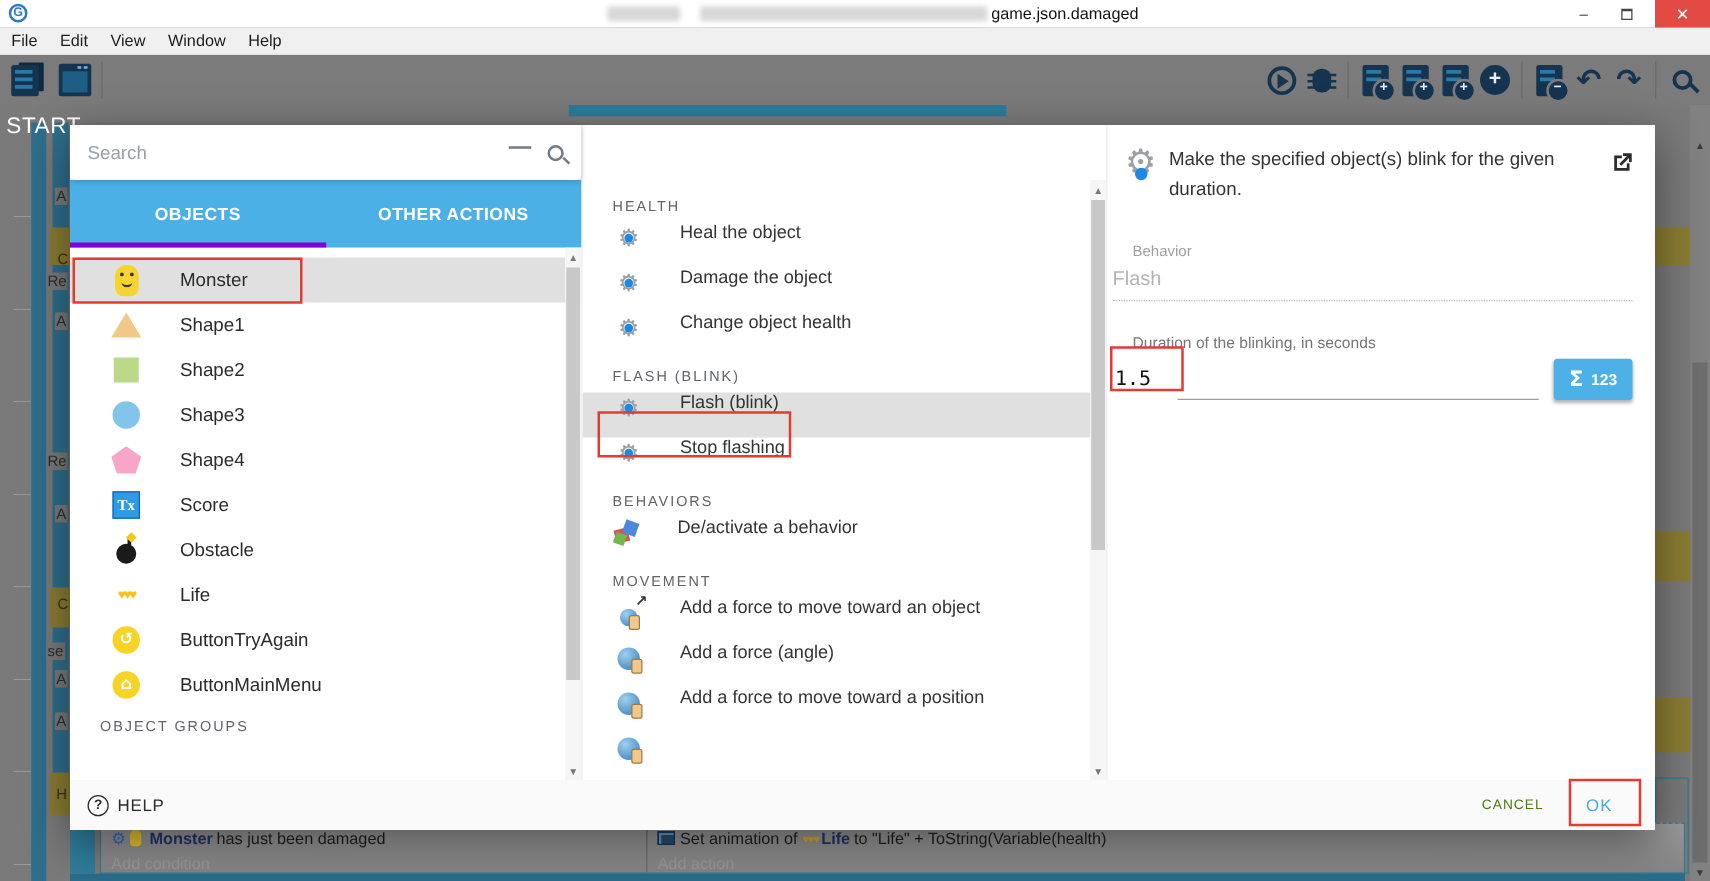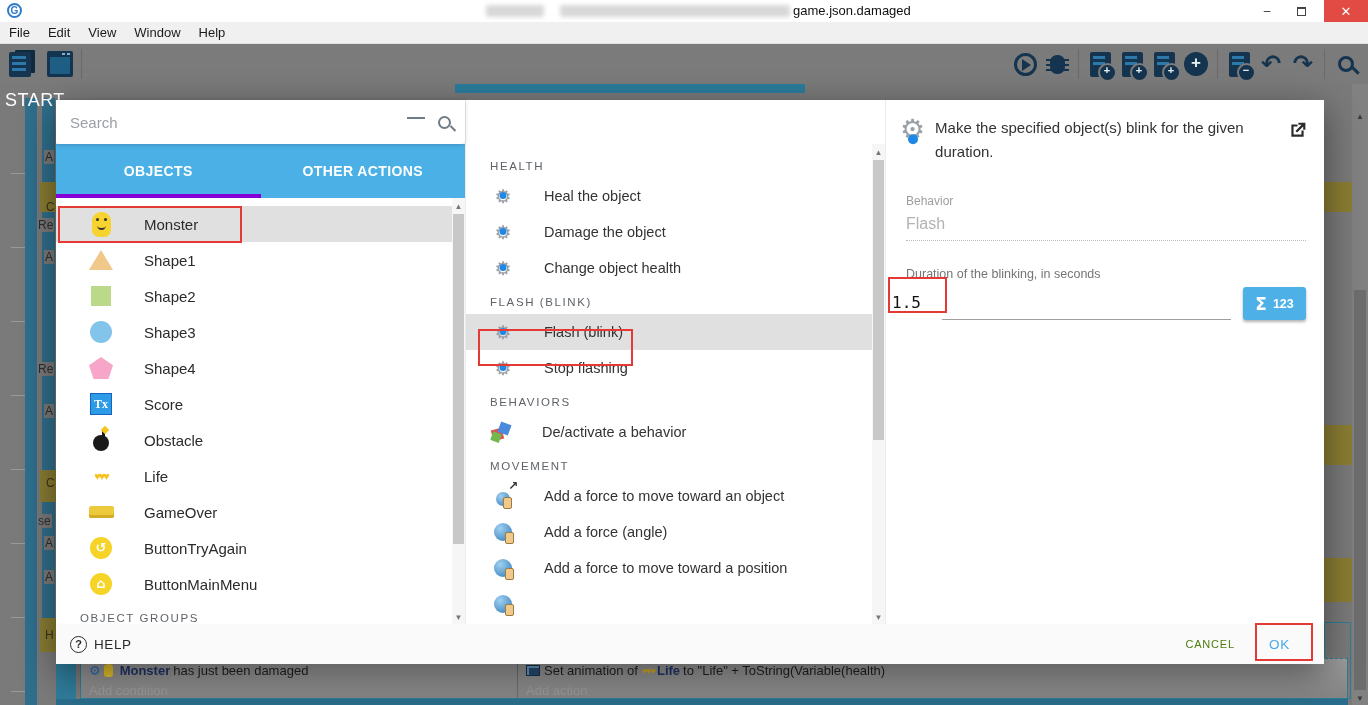--- a/index.html
+++ b/index.html
@@ -110,21 +110,21 @@
   .ic-bomb{width:16px;height:16px;background:#1a1a1a;border-radius:50%;position:relative;margin-top:6px}
   .ic-bomb::before{content:"";position:absolute;top:-4px;right:4px;width:3px;height:5px;background:#1a1a1a}
   .ic-bomb::after{content:"";position:absolute;top:-8px;right:1px;width:6px;height:6px;background:#f5c518;transform:rotate(45deg)}
   .ic-hearts::before{content:"♥♥♥";font-size:11px;color:#f5c21e;letter-spacing:-2px}
   .ic-banner{width:25px;height:12px;background:#edc93d;border-radius:2px;box-shadow:inset 0 -3px 0 #d4ab22}
   .ic-btn{width:22px;height:22px;border-radius:50%;background:#f6d327;color:#fff;font:bold 13px/22px "DejaVu Sans",sans-serif;text-align:center}
   .ic-btn.refresh::before{content:"↺"}
   .ic-btn.home::before{content:"⌂"}
 
   .act-list{position:absolute;left:0;right:0;top:44px;bottom:40px;overflow:hidden;padding-top:6px}
-  .act-row{height:36px;display:flex;align-items:center;padding-left:24px}
+  .act-row{height:36px;display:flex;align-items:flex-start;padding-left:24px}
   .act-row.selected{background:#e0e0e0}
   .act-row .lbl{margin-left:28px;font-size:14.5px;color:#333}
   .ic-gear{font-size:19px;color:#9aa0a6;line-height:1}
   .ic-gear::before{content:"⚙"}
   .ic-gear::after{content:"";position:absolute;left:50%;top:50%;width:7px;height:7px;border-radius:50%;background:#1e88e5;transform:translate(-50%,-58%)}
   .ic-beh{width:24px;height:24px}
   .ic-beh::before{content:"";position:absolute;left:2px;top:9px;width:11px;height:11px;background:#d9534f;transform:rotate(-15deg)}
   .ic-beh::after{content:"";position:absolute;left:9px;top:3px;width:11px;height:11px;background:#4a89dc;transform:rotate(20deg);box-shadow:-5px 11px 0 -1px #72b84e}
   .ic-orb{width:18px;height:18px;border-radius:50%;background:radial-gradient(circle at 35% 30%,#9fd0f0,#2f79b8);position:relative}
   .ic-orb::after{content:"";position:absolute;bottom:-3px;right:-2px;width:7px;height:10px;background:#f3c98b;border:1px solid #9b7b43;border-radius:2px}
@@ -137,21 +137,21 @@
 
   
   .desc-wrap{display:flex;padding:16px 16px 0 14px}
   .big-gear{font-size:28px;color:#9aa0a6;position:relative;line-height:1;flex:none;margin-right:10px}
   .big-gear::before{content:"⚙"}
   .big-gear::after{content:"";position:absolute;left:50%;top:50%;width:10px;height:10px;border-radius:50%;background:#1e88e5;transform:translate(-50%,-58%)}
   .desc-text{font-size:15px;color:#333;line-height:24px;flex:1;padding-right:14px}
   .ext-link{flex:none;margin-top:4px}
   .field-label{font-size:12px;color:#9e9e9e;padding:0 0 2px 20px}
   .behavior-block{margin:30px 18px 0 0}
-  .behavior-value{margin-left:20px;font-size:16px;color:#b3b3b3;padding:5px 0 7px 0;border-bottom:1px dotted #bdbdbd}
+  .behavior-value{margin-left:4px;font-size:16px;color:#b3b3b3;padding:5px 0 7px 0;border-bottom:1px dotted #bdbdbd}
   .duration-block{margin:26px 18px 0 0}
   .duration-block .field-label{color:#757575;font-size:12.5px}
   .dur-row{display:flex;align-items:flex-end;margin-left:2px;margin-top:2px}
   .dur-input{width:120px;border:none;outline:none;font:16px "DejaVu Sans Mono",monospace;color:#111;padding:8px 0 8px 4px;background:transparent}
   .dur-line{flex:1;border-bottom:1px solid #9e9e9e;height:34px;margin-right:12px;margin-left:-66px}
   .expr-btn{width:63px;height:33px;background:#4db1e8;border-radius:3px;box-shadow:0 2px 3px rgba(0,0,0,.3);display:flex;align-items:center;justify-content:center;color:#fff;gap:6px;flex:none}
   .expr-btn .sigma{font:bold 17px "DejaVu Sans",sans-serif}
   .expr-btn .digits{font:bold 12.5px "Liberation Sans",sans-serif}
 
   .dlg-footer{position:absolute;left:0;right:0;bottom:0;height:40px;background:#fafafa;display:flex;align-items:center;z-index:4}
@@ -345,26 +345,20 @@
             <span class="ic-bomb"></span>
           </span>
         <span class="lbl">Obstacle</span>
       </div>
       <div class="obj-row">
         <span class="ic ic-hearts"></span>
         <span class="lbl">Life</span>
       </div>
       <div class="obj-row">
         <span class="ic">
-            <span class="ic-banner"></span>
-          </span>
-        <span class="lbl">GameOver</span>
-      </div>
-      <div class="obj-row">
-        <span class="ic">
             <span class="ic-btn refresh"></span>
           </span>
         <span class="lbl">ButtonTryAgain</span>
       </div>
       <div class="obj-row">
         <span class="ic">
             <span class="ic-btn home"></span>
           </span>
         <span class="lbl">ButtonMainMenu</span>
       </div>

